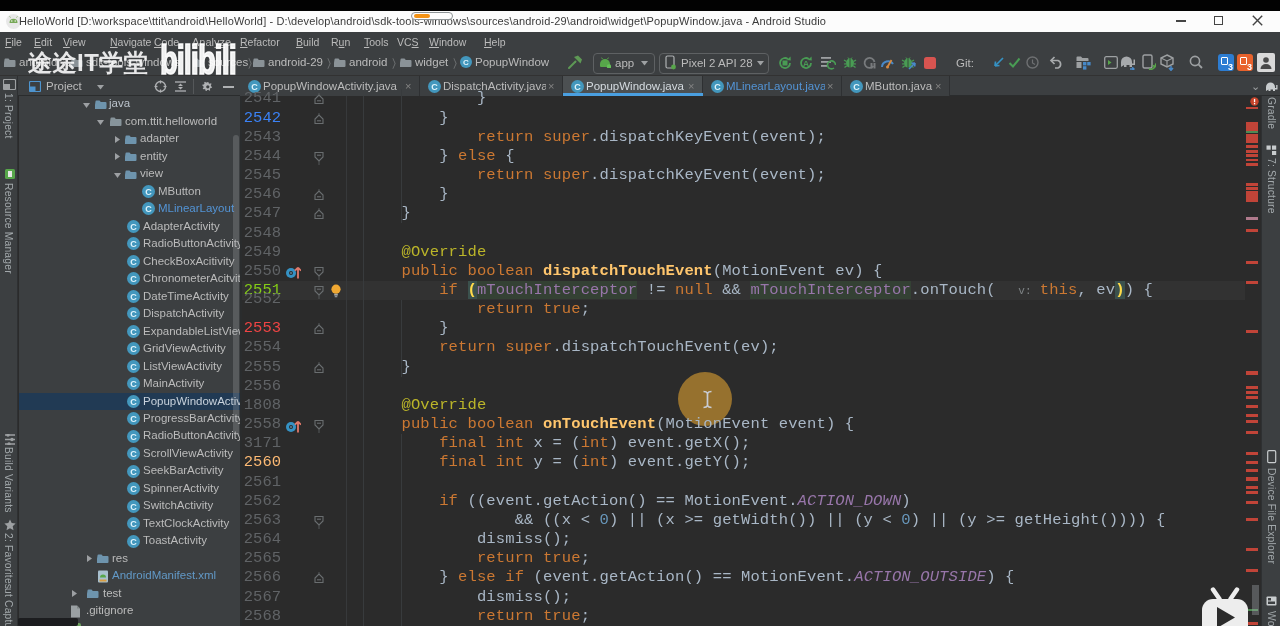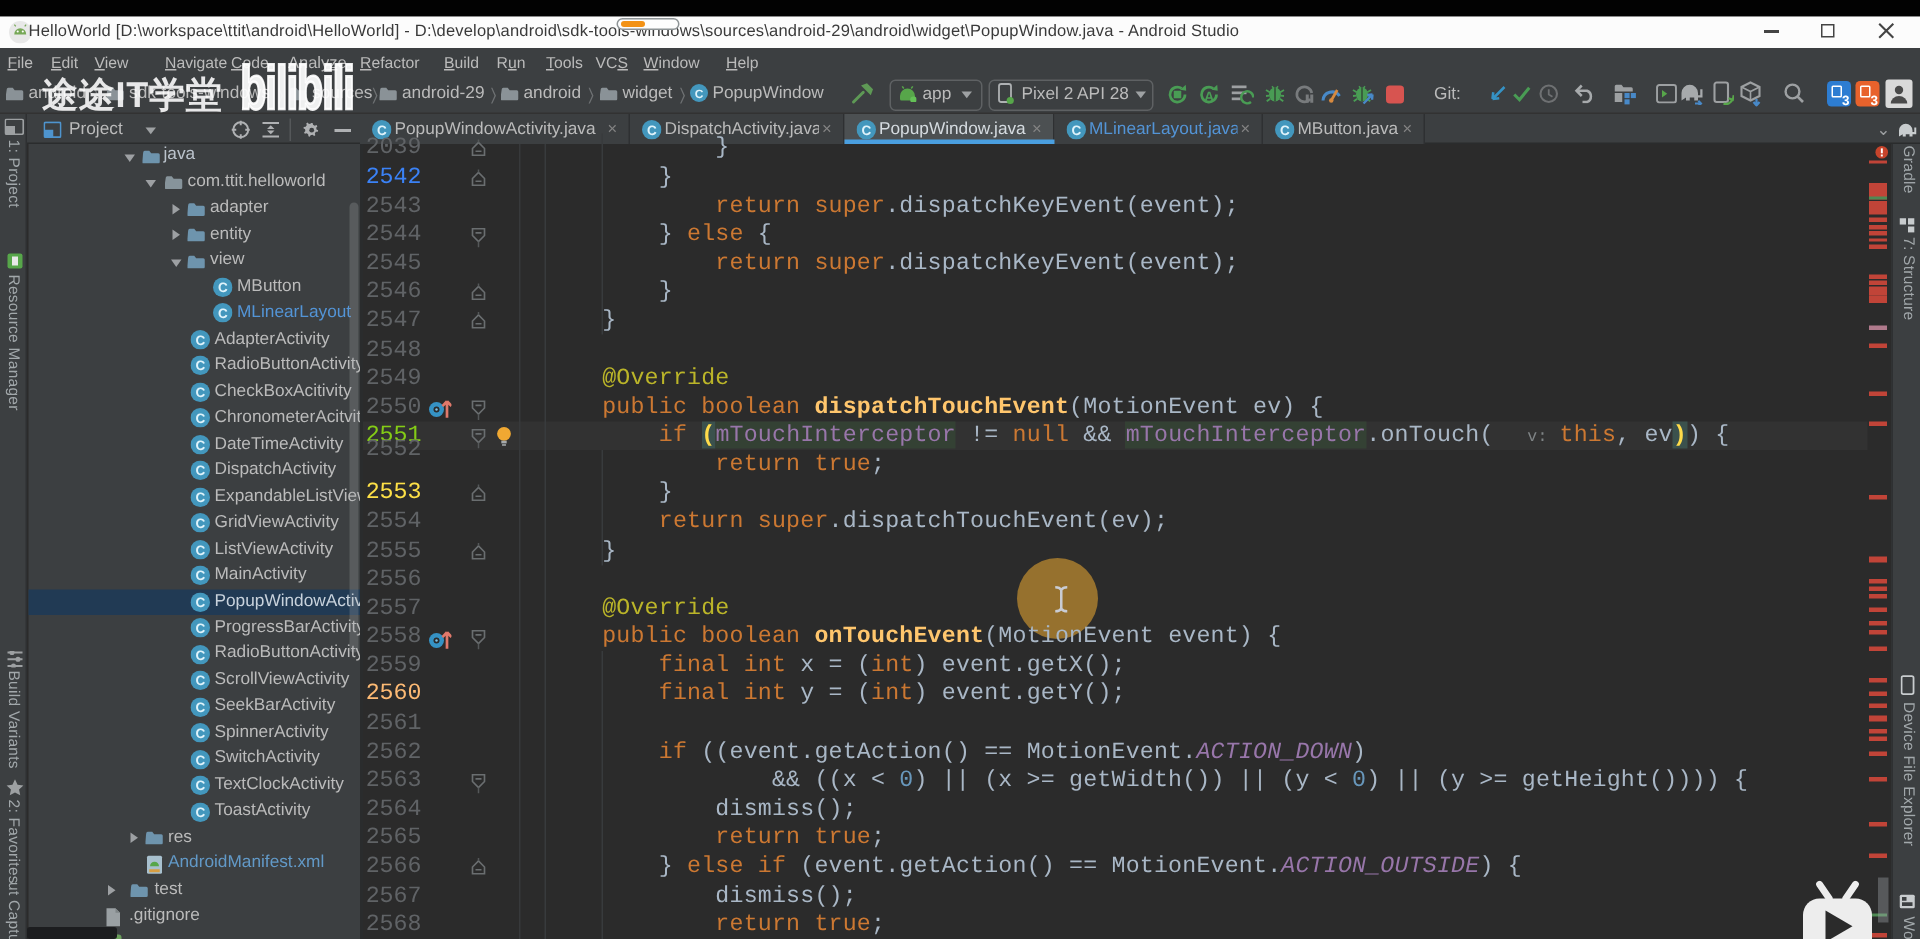--- a/index.html
+++ b/index.html
@@ -473,39 +473,39 @@
     </svg>
     <div class="treerow" style="left:86px;top:525.7px;color:#BBBBBB"></div>
   </div>
 <div class="abs" style="left:233px;top:135px;width:6px;height:300px;background:rgba(170,176,180,0.25);border-radius:3px"></div>
 <div class="abs" style="left:242px;top:281.0px;width:1003px;height:19.2px;background:#323232"></div>
 <div class="abs" style="left:363.4px;top:96px;width:1px;height:530px;background:#383B3D"></div>
 <div class="abs" style="left:400.6px;top:89.4px;width:1px;height:134.1px;background:#383B3D"></div>
 <div class="abs" style="left:400.6px;top:300.1px;width:1px;height:76.6px;background:#383B3D"></div>
 <div class="abs" style="left:400.6px;top:434.2px;width:1px;height:191.8px;background:#383B3D"></div>
 <div class="abs" style="left:346px;top:96px;width:1px;height:530px;background:#37393B"></div>
-<div class="ln" style="top:89.40px;color:#606366">2039</div>
+<div class="ln" style="top:89.40px;color:#606366">2541</div>
 <div class="ln" style="top:108.56px;color:#3b82f6">2542</div>
 <div class="ln" style="top:127.72px;color:#606366">2543</div>
 <div class="ln" style="top:146.87px;color:#606366">2544</div>
 <div class="ln" style="top:166.03px;color:#606366">2545</div>
 <div class="ln" style="top:185.19px;color:#606366">2546</div>
 <div class="ln" style="top:204.35px;color:#606366">2547</div>
 <div class="ln" style="top:223.51px;color:#606366">2548</div>
 <div class="ln" style="top:242.66px;color:#606366">2549</div>
 <div class="ln" style="top:261.82px;color:#606366">2550</div>
 <div class="ln" style="top:280.98px;color:#84cc16">2551</div>
 <div class="ln" style="top:290px;color:#606366">2552</div>
-<div class="ln" style="top:319.30px;color:#fde047">2553</div>
+<div class="ln" style="top:319.30px;color:#ef4444">2553</div>
 <div class="ln" style="top:338.45px;color:#606366">2554</div>
 <div class="ln" style="top:357.61px;color:#606366">2555</div>
 <div class="ln" style="top:376.77px;color:#606366">2556</div>
-<div class="ln" style="top:395.93px;color:#606366">2557</div>
+<div class="ln" style="top:395.93px;color:#606366">1808</div>
 <div class="ln" style="top:415.09px;color:#606366">2558</div>
-<div class="ln" style="top:434.24px;color:#606366">2559</div>
+<div class="ln" style="top:434.24px;color:#606366">3171</div>
 <div class="ln" style="top:453.40px;color:#fdba74">2560</div>
 <div class="ln" style="top:472.56px;color:#606366">2561</div>
 <div class="ln" style="top:491.72px;color:#606366">2562</div>
 <div class="ln" style="top:510.88px;color:#606366">2563</div>
 <div class="ln" style="top:530.03px;color:#606366">2564</div>
 <div class="ln" style="top:549.19px;color:#606366">2565</div>
 <div class="ln" style="top:568.35px;color:#606366">2566</div>
 <div class="ln" style="top:587.51px;color:#606366">2567</div>
 <div class="ln" style="top:606.67px;color:#606366">2568</div>
 <svg style="position:absolute;left:314px;top:93.4px" width="11" height="14" viewBox="0 0 11 14">

